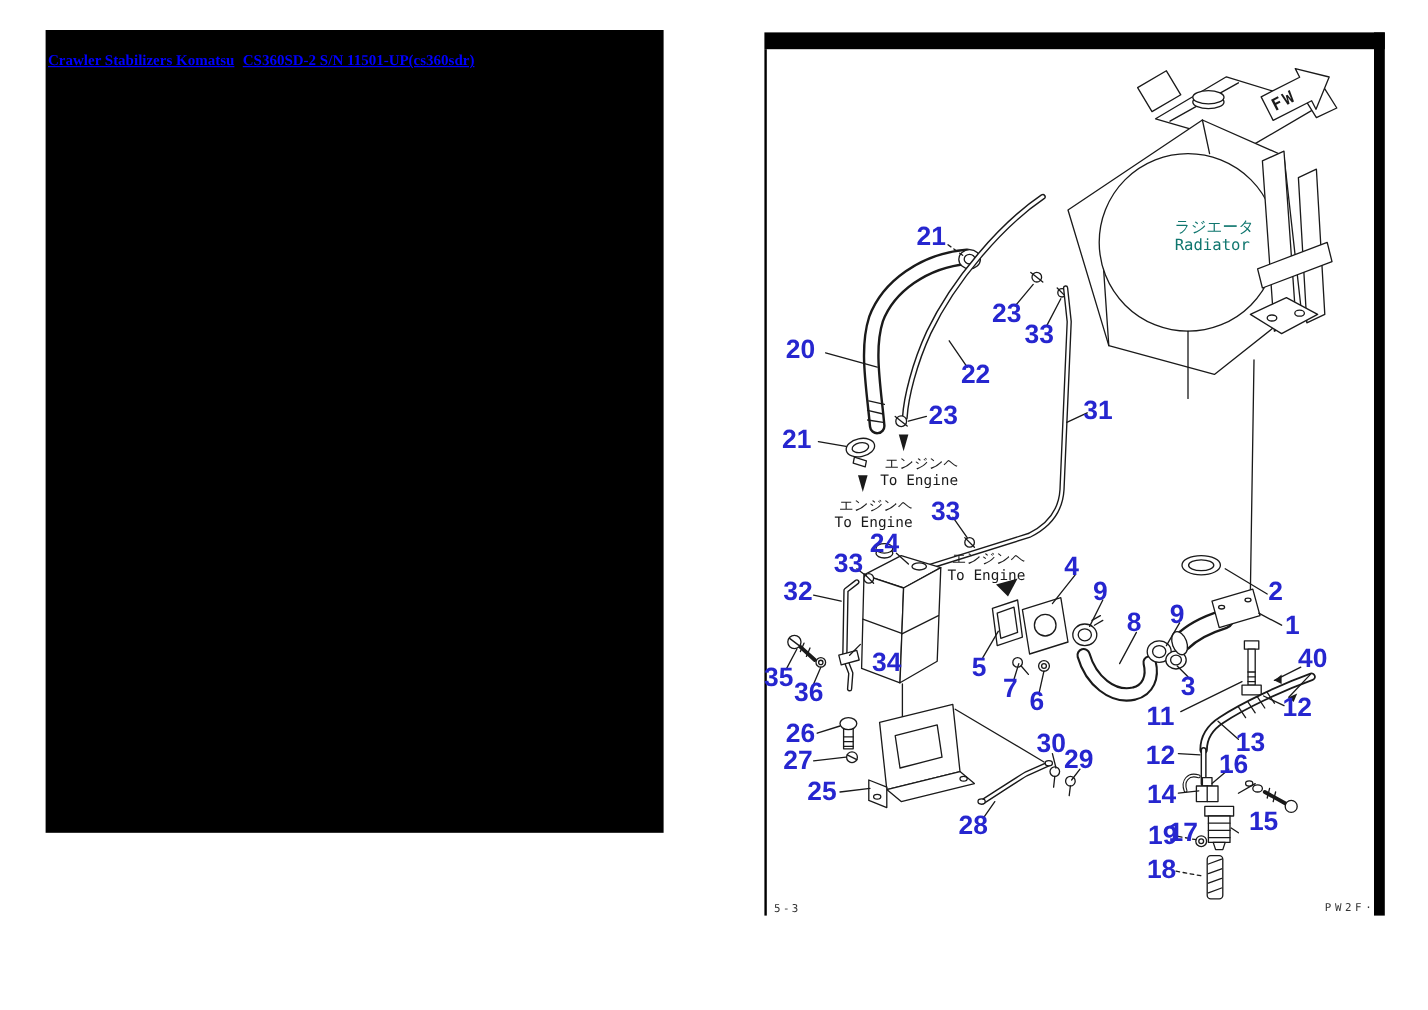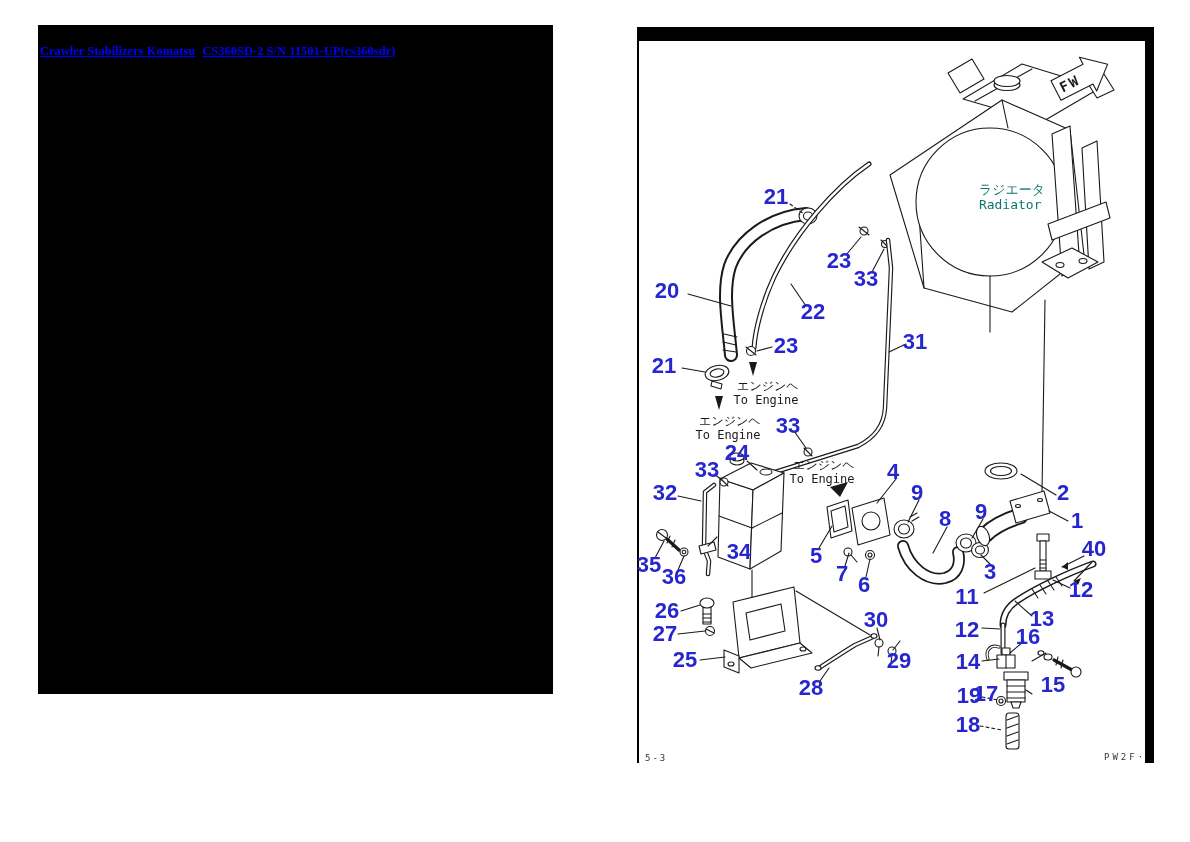--- a/index.html
+++ b/index.html
@@ -345,21 +345,21 @@
       <span class="callout" style="left: 707px; top: 470px;">33</span>
       <span class="callout" style="left: 665px; top: 493px;">32</span>
       <span class="callout" style="left: 720px; top: 552px; padding-left: 38px;">34</span>
       <span class="callout" style="left: 649px; top: 565px;">35</span>
       <span class="callout" style="left: 674px; top: 577px;">36</span>
       <span class="callout" style="left: 667px; top: 611px;">26</span>
       <span class="callout" style="left: 665px; top: 634px;">27</span>
       <span class="callout" style="left: 685px; top: 660px;">25</span>
       <span class="callout" style="left: 811px; top: 688px;">28</span>
       <span class="callout" style="left: 876px; top: 620px;">30</span>
-      <span class="callout" style="left: 899px; top: 633px; margin-top: 28px;">29</span>
+      <span class="callout" style="left: 899px; top: 633px;">29</span>
       <span class="callout" style="left: 893px; top: 472px;">4</span>
       <span class="callout" style="left: 917px; top: 493px;">9</span>
       <span class="callout" style="left: 945px; top: 519px;">8</span>
       <span class="callout" style="left: 981px; top: 512px;">9</span>
       <span class="callout" style="left: 816px; top: 556px;">5</span>
       <span class="callout" style="left: 842px; top: 574px;">7</span>
       <span class="callout" style="left: 864px; top: 585px;">6</span>
       <span class="callout" style="left: 1063px; top: 493px;">2</span>
       <span class="callout" style="left: 1077px; top: 521px;">1</span>
       <span class="callout" style="left: 990px; top: 572px;">3</span>

